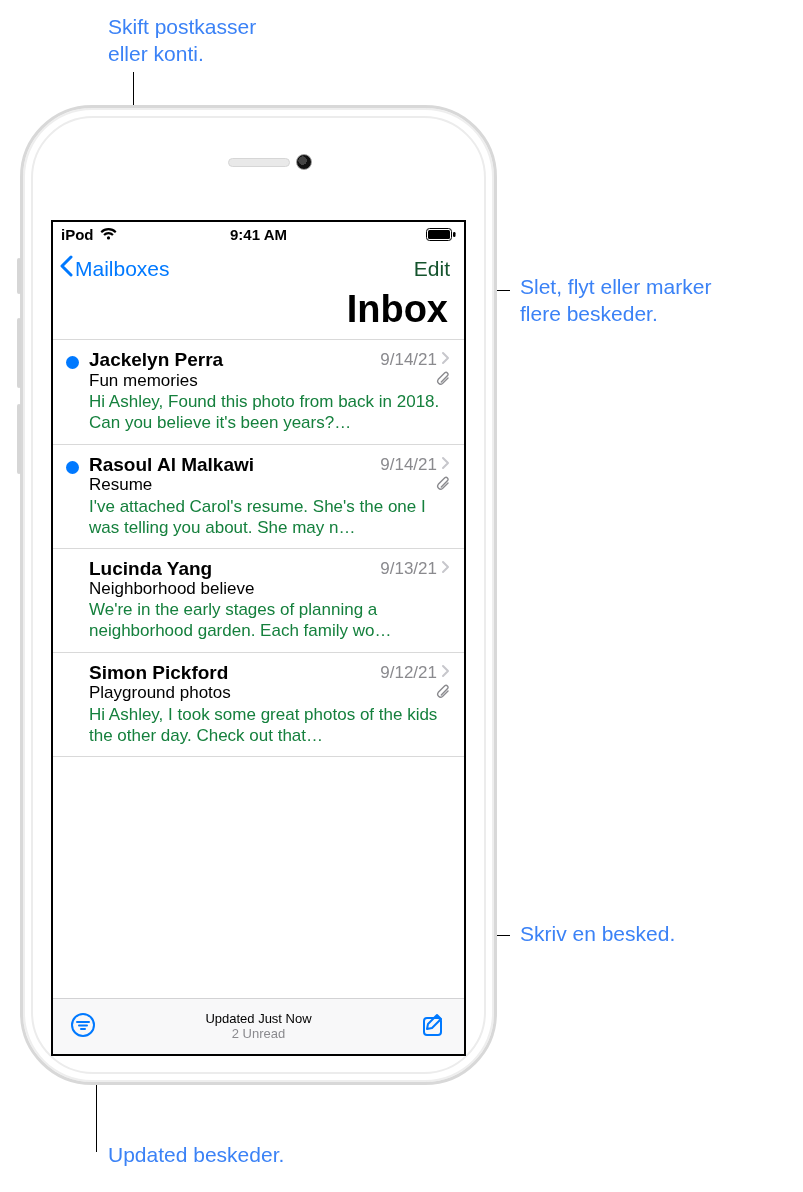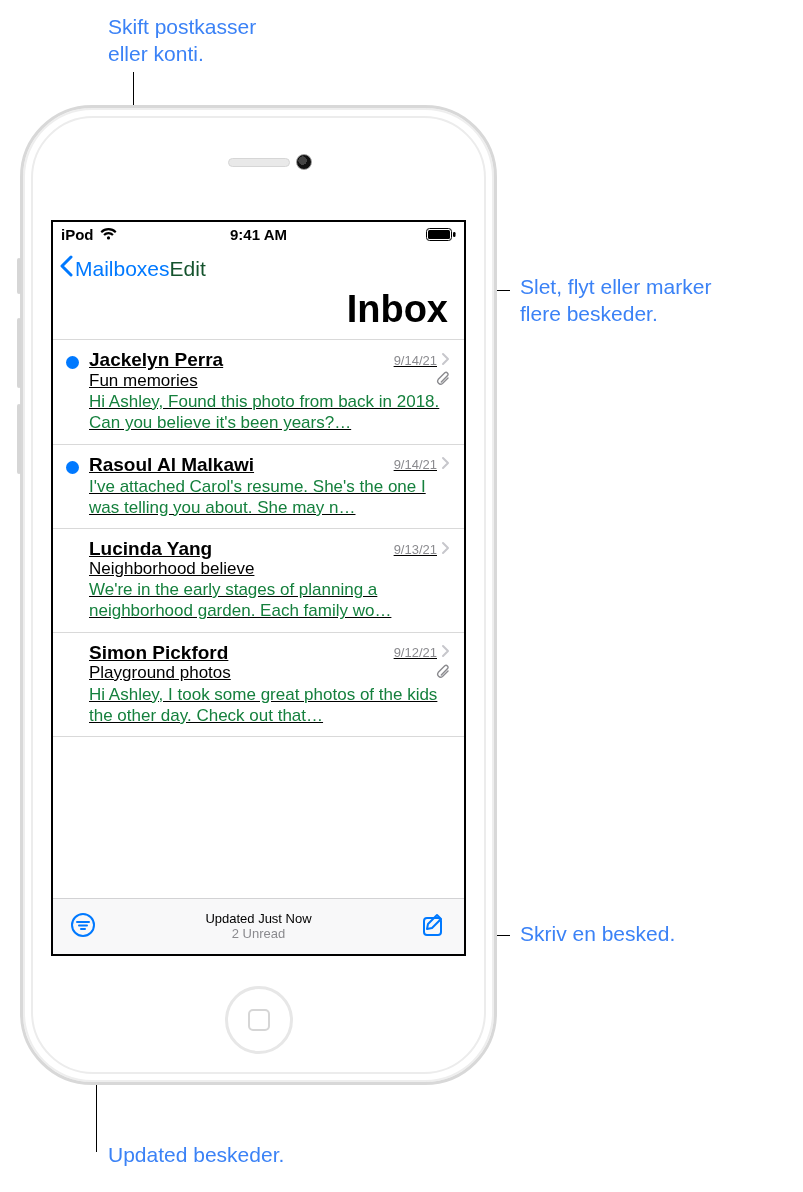--- a/index.html
+++ b/index.html
@@ -87,71 +87,71 @@
     position: absolute;
     background: #d6d6d6;
     border-radius: 3px;
   }
 
   
   .screen {
     position: absolute;
     left: 28px; right: 28px;
     top: 112px;
-    height: 736px;
+    height: 836px;
     border: 2px solid #000;
     background: #fff;
     overflow: hidden;
   }
   .statusbar {
     display: flex;
     align-items: center;
     justify-content: space-between;
     padding: 4px 8px 0 8px;
     font-size: 15px;
     font-weight: 600;
   }
   .statusbar .left, .statusbar .right { display: flex; align-items: center; gap: 6px; }
   .statusbar .time { position:absolute; left:0; right:0; text-align:center; font-weight:600;}
   .wifi svg, .battery svg { display:block; }
 
   .navbar {
     display: flex;
     align-items: center;
+    justify-content: space-between;
     padding: 12px 14px 4px 6px;
     font-size: 21px;
   }
   .navbar .back { color:#0079ff; display:flex; align-items:center; font-weight:400;}
   .navbar .edit { color:#14532d; }
   .chev-left { display:inline-block; margin-right:2px; }
 
   .large-title {
     font-size: 38px;
     font-weight: 700;
     padding: 2px 16px 8px 16px;
     text-align: right;
   }
 
   .list { border-top: 1px solid #d9d9d9; }
   .row {
     position: relative;
     padding: 9px 14px 10px 36px;
     border-bottom: 1px solid #d9d9d9;
-    text-decoration: underline;
   }
   .row .dot {
     position:absolute;
     left: 13px; top: 16px;
     width: 13px; height:13px;
     border-radius:50%;
     background:#0079ff;
   }
   .row .sender { font-size:19px; font-weight:600; }
   .row .top { display:flex; justify-content:space-between; align-items:center; }
-  .row .date { color:#8a8a8e; font-size:13px; display:flex; align-items:center; gap:4px;}
+  .row .date { color:#8a8a8e; font-size:17px; display:flex; align-items:center; gap:4px;}
   .row .subject { font-size:17px; margin-top:-1px; }
   .row .subj-line { display:flex; justify-content:space-between; align-items:center;}
   .row .clip { color:#8a8a8e; }
   .row .preview {
     font-size:17px; color:#15803d; line-height:1.25;
     display:-webkit-box; -webkit-line-clamp:2; -webkit-box-orient:vertical;
     overflow:hidden;
   }
   .row .chev { color:#c7c7cc; }
 
@@ -267,20 +267,28 @@
           <span class="sender">Rasoul Al Malkawi</span>
           <span class="date">
             <span>9/14/21</span>
             <span class="chev">
               <svg width="9" height="14" viewBox="0 0 9 14">
                   <path d="M2 2l5 5-5 5" fill="none" stroke="#c7c7cc" stroke-width="2" stroke-linecap="round" stroke-linejoin="round"></path>
                 </svg>
             </span>
           </span>
         </div>
+        <div class="subj-line">
+          <span class="subject">Resume</span>
+          <span class="clip">
+            <svg width="14" height="16" viewBox="0 0 14 16">
+                <path d="M12 7l-5.5 5.5a3 3 0 0 1-4.2-4.2L8.8 1.8a2 2 0 0 1 2.8 2.8L5.3 11" fill="none" stroke="#8a8a8e" stroke-width="1.4" stroke-linecap="round"></path>
+              </svg>
+          </span>
+        </div>
         <div class="preview">I've attached Carol's resume. She's the one I was telling you about. She may n…</div>
       </div>
 
       <div class="row">
         <div class="top">
           <span class="sender">Lucinda Yang</span>
           <span class="date">
             <span>9/13/21</span>
             <span class="chev">
               <svg width="9" height="14" viewBox="0 0 9 14">

